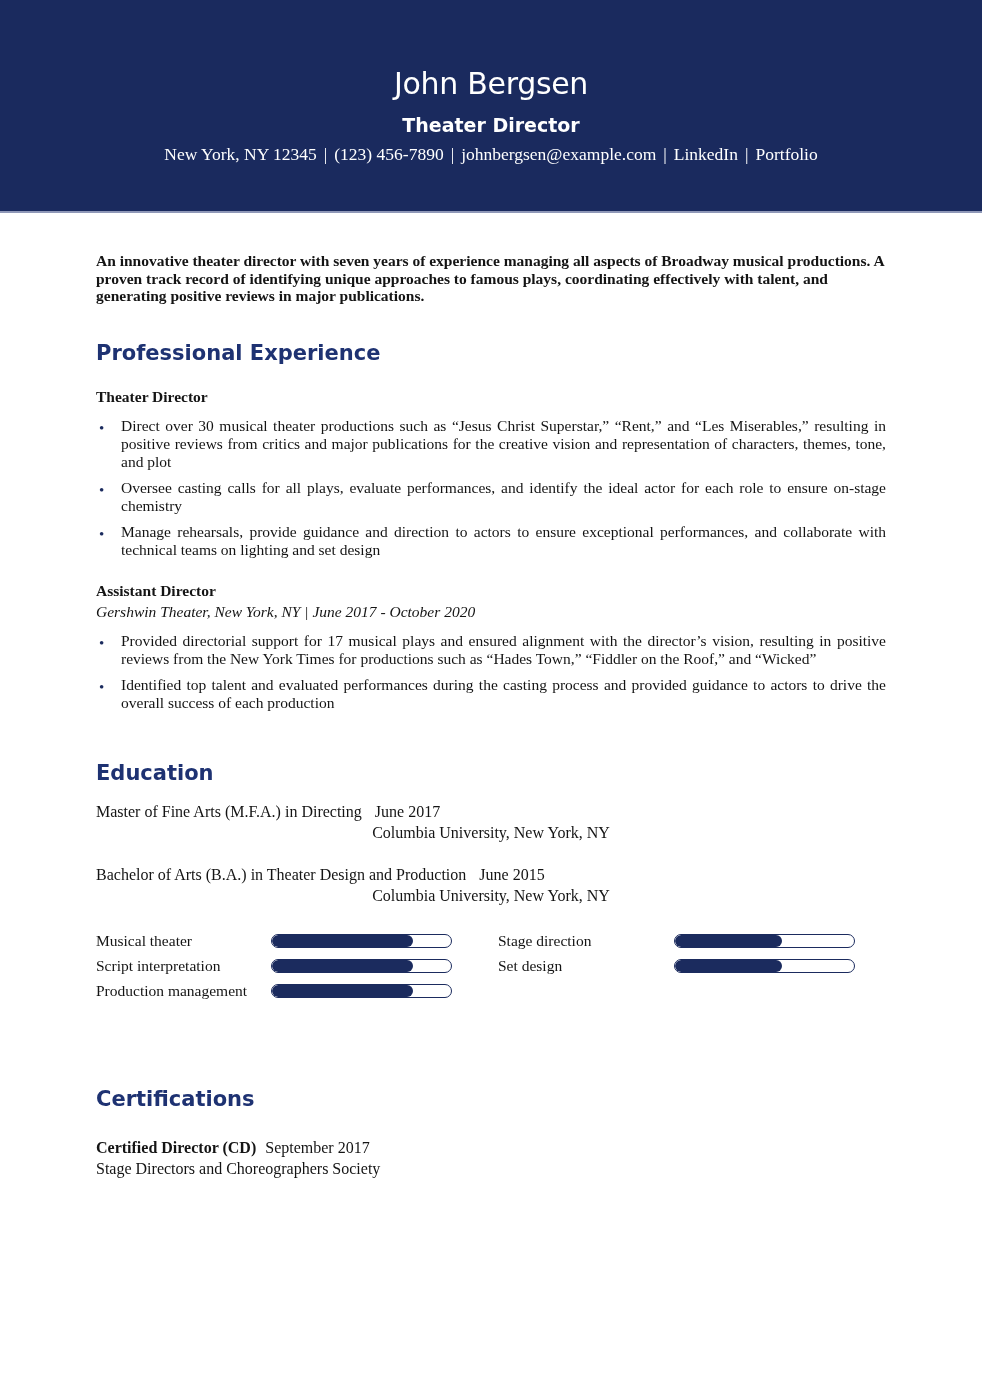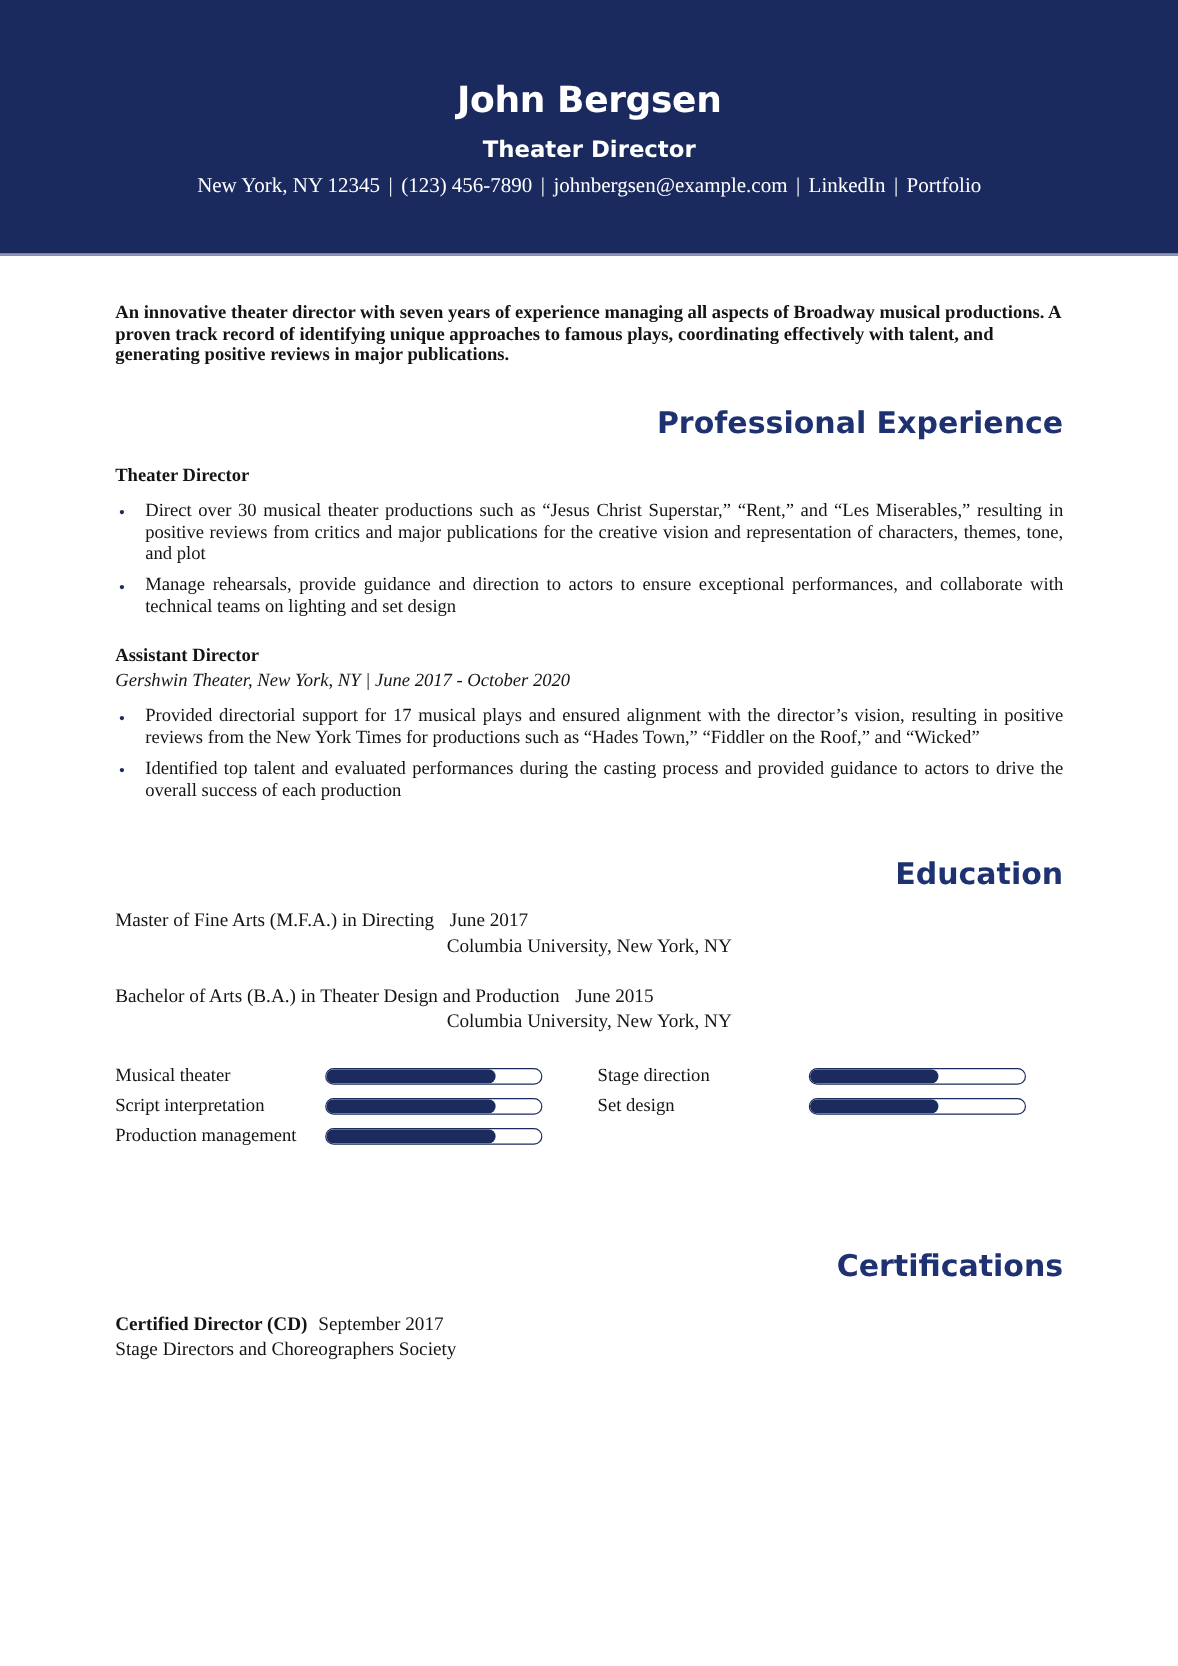--- a/index.html
+++ b/index.html
@@ -17,21 +17,21 @@
   .header {
     height:213px;
     background:#1a2a5e;
     border-bottom:2px solid #8f98b8;
     text-align:center;
     color:#ffffff;
     padding-top:67px;
   }
   .name {
     font-family:"DejaVu Sans", sans-serif;
-    font-weight:bold;
+    font-weight:normal;
     font-size:30px;
     letter-spacing:-0.3px;
     line-height:34px;
   }
   .candidate-title {
     font-family:"DejaVu Sans", sans-serif;
     font-weight:bold;
     font-size:19px;
     margin-top:13px;
     line-height:22px;
@@ -50,23 +50,23 @@
     margin-top:39px;
     font-weight:bold;
     font-size:15.5px;
     line-height:17.5px;
     text-align:left;
   }
 
   .section-heading {
     font-family:"DejaVu Sans", sans-serif;
     font-weight:bold;
-    font-size:25px;
+    font-size:21px;
     color:#1e3272;
-    text-align:right;
+    text-align:left;
     line-height:24px;
   }
   .heading-experience { margin-top:36px; }
   .heading-education  { margin-top:49px; }
   .heading-skills     { margin-top:54px; }
   .heading-certs      { margin-top:80px; }
 
   .job { margin-top:22px; }
   .job-title {
     font-weight:bold;
@@ -154,20 +154,21 @@
 
     <p class="summary">An innovative theater director with seven years of experience managing all aspects of Broadway musical productions. A proven track record of identifying unique approaches to famous plays, coordinating effectively with talent, and generating positive reviews in major publications.</p>
 
     <h2 class="section-heading heading-experience">Professional Experience</h2>
 
     <section>
       <div class="job">
         <div class="job-title">Theater Director</div>
         <ul class="bullets">
           <li>Direct over 30 musical theater productions such as “Jesus Christ Superstar,” “Rent,” and “Les Miserables,” resulting in positive reviews from critics and major publications for the creative vision and representation of characters, themes, tone, and plot</li>
+          <li>Oversee casting calls for all plays, evaluate performances, and identify the ideal actor for each role to ensure on-stage chemistry</li>
           <li>Manage rehearsals, provide guidance and direction to actors to ensure exceptional performances, and collaborate with technical teams on lighting and set design</li>
         </ul>
       </div>
 
       <div class="job">
         <div class="job-title">Assistant Director</div>
         <div class="job-meta">Gershwin Theater, New York, NY | June 2017 - October 2020</div>
         <ul class="bullets">
           <li>Provided directorial support for 17 musical plays and ensured alignment with the director’s vision, resulting in positive reviews from the New York Times for productions such as “Hades Town,” “Fiddler on the Roof,” and “Wicked”</li>
           <li>Identified top talent and evaluated performances during the casting process and provided guidance to actors to drive the overall success of each production</li>

